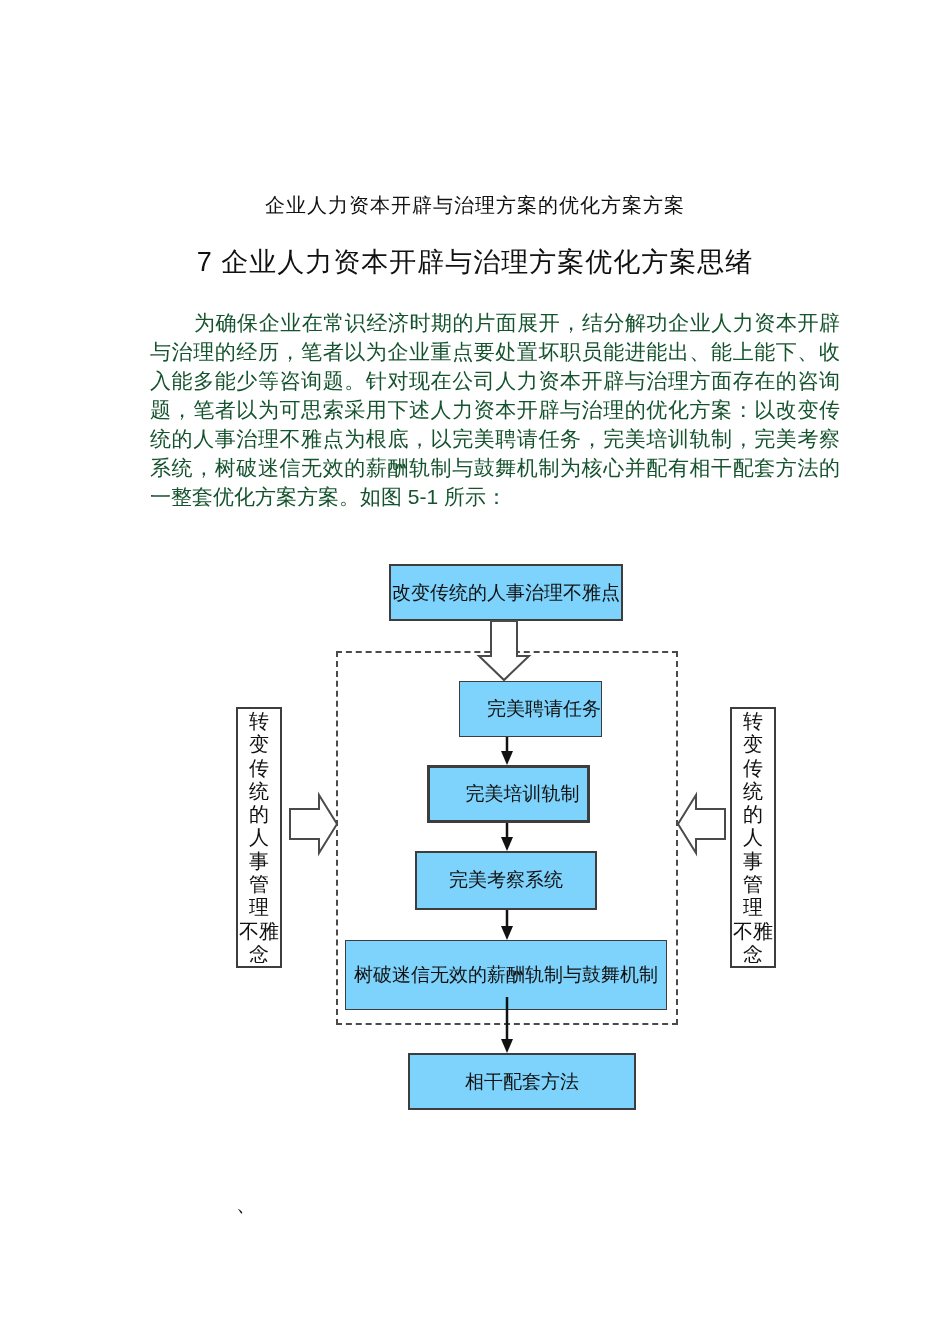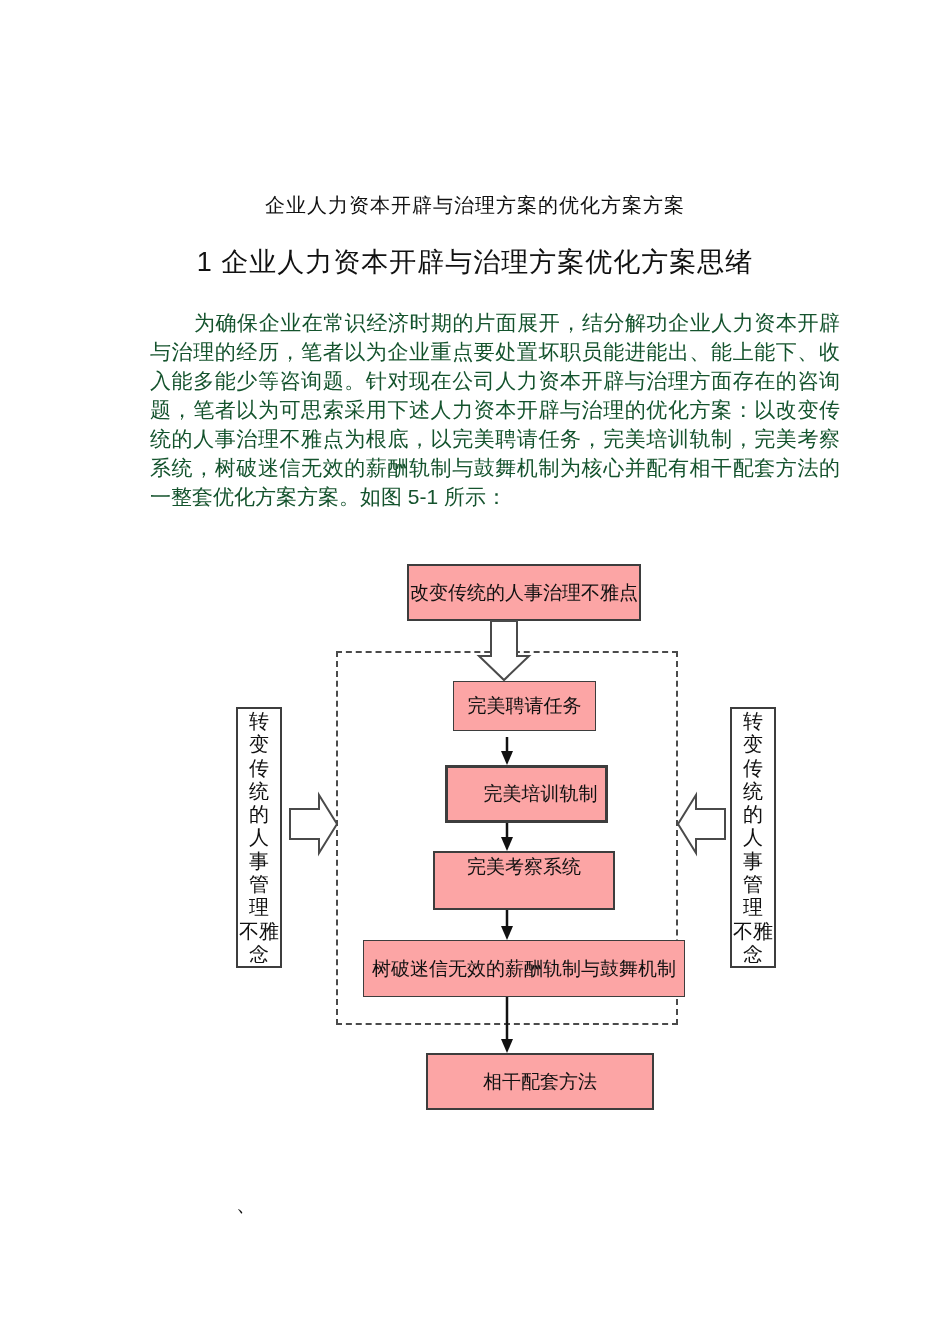--- a/index.html
+++ b/index.html
@@ -16,29 +16,29 @@
     top:246px;left:0;width:950px;text-align:center;
     font-size:27px;line-height:33px;letter-spacing:1px;color:#111;
   }
   .doc-paragraph{
     top:308px;left:150px;width:690px;
     font-size:21px;line-height:29px;text-align:justify;text-justify:inter-character;
     text-indent:44px;color:#14532d;
   }
   
   .fbox{
-    box-sizing:border-box;background:#fca5a5;border:2px solid #3d3d3d;
+    box-sizing:border-box;background:#7dd3fc;border:2px solid #3d3d3d;
     display:flex;align-items:center;justify-content:center;
-    font-size:19px;color:#111;text-align:center;z-index:2;line-height:22px;margin-left:18px;
+    font-size:19px;color:#111;text-align:center;z-index:2;line-height:22px;
   }
   .box-top      {left:389px;top:564px;width:234px;height:57px;}
-  .box-recruit  {left:435px;top:681px;width:143px;height:50px;border-width:1.5px;}
+  .box-recruit  {left:459px;top:681px;width:143px;height:56px;border-width:1.5px;justify-content:flex-end;}
   .box-training {left:427px;top:765px;width:163px;height:58px;border-width:3px;padding-left:28px;}
-  .box-review   {left:415px;top:851px;width:182px;height:59px;align-items:flex-start;padding-top:3px;}
-  .box-salary   {left:345px;top:940px;width:322px;height:57px;border-width:1.5px;}
+  .box-review   {left:415px;top:851px;width:182px;height:59px;align-items:flex-start;padding-top:16px;}
+  .box-salary   {left:345px;top:940px;width:322px;height:70px;border-width:1.5px;}
   .box-bottom   {left:408px;top:1053px;width:228px;height:57px;}
   .dashed-frame{
     left:336px;top:651px;width:342px;height:374px;box-sizing:border-box;
     border:2px dashed #4a4a4a;z-index:1;background:transparent;
   }
   .vbox{
     box-sizing:border-box;background:#fff;border:2px solid #3d3d3d;z-index:2;
     display:flex;justify-content:center;align-items:flex-start;
   }
   .vbox-left {left:236px;top:707px;width:46px;height:261px;}
@@ -49,21 +49,21 @@
   }
   svg.arrow{z-index:3;overflow:visible;}
   .stray-mark{left:236px;top:1190px;font-size:21px;color:#111;}
 </style>
 </head>
 <body>
 
 <div class="page">
 
   <div class="abs doc-title">企业人力资本开辟与治理方案的优化方案方案</div>
-  <div class="abs doc-heading">1 企业人力资本开辟与治理方案优化方案思绪</div>
+  <div class="abs doc-heading">7 企业人力资本开辟与治理方案优化方案思绪</div>
   <div class="abs doc-paragraph">为确保企业在常识经济时期的片面展开，结分解功企业人力资本开辟与治理的经历，笔者以为企业重点要处置坏职员能进能出、能上能下、收入能多能少等咨询题。针对现在公司人力资本开辟与治理方面存在的咨询题，笔者以为可思索采用下述人力资本开辟与治理的优化方案：以改变传统的人事治理不雅点为根底，以完美聘请任务，完美培训轨制，完美考察系统，树破迷信无效的薪酬轨制与鼓舞机制为核心并配有相干配套方法的一整套优化方案方案。如图 5-1 所示：</div>
 
   <div class="abs flowchart">
 
     <div class="abs dashed-frame"></div>
 
     <div class="abs fbox box-top">
       <span>改变传统的人事治理不雅点</span>
     </div>
 

